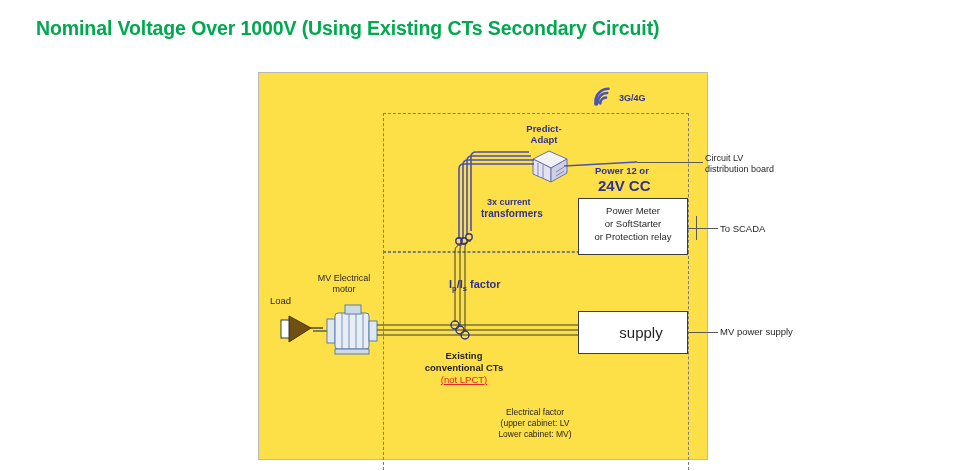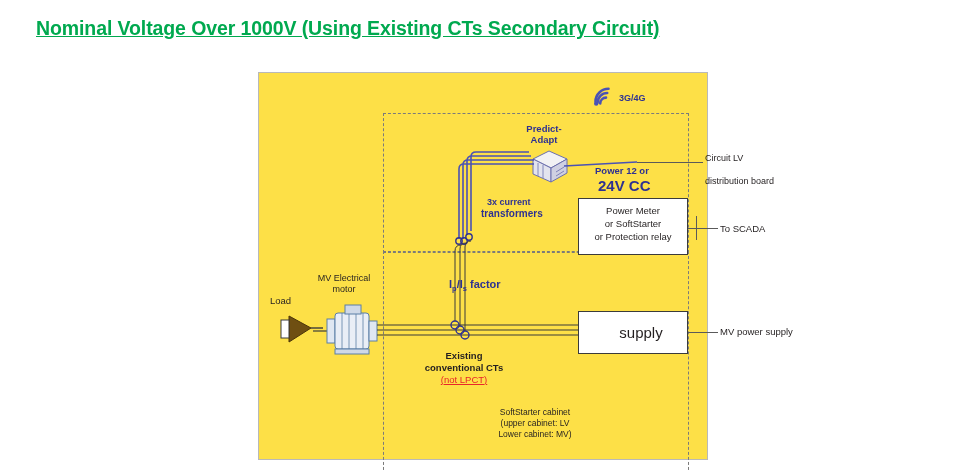--- a/index.html
+++ b/index.html
@@ -16,21 +16,20 @@
   }
   #title {
     position: absolute;
     left: 36px;
     top: 17px;
     font-size: 19.5px;
     font-weight: bold;
     color: #00a94f;
     letter-spacing: -0.1px;
     white-space: nowrap;
-    text-decoration: underline;
   }
   #diagram {
     position: absolute;
     left: 258px;
     top: 72px;
     width: 448px;
     height: 386px;
     border: 1px solid #b9b9b9;
     background: #fde047;
   }
@@ -114,21 +113,21 @@
   <div class="box" style="left:319px; top:125px; width:110px; height:57px;"></div>
   <div class="lbl center" style="left:319px; top:132px; width:110px; font-size:9.5px;">Power Meter</div>
   <div class="lbl center" style="left:319px; top:145px; width:110px; font-size:9.5px;">or SoftStarter</div>
   <div class="lbl center" style="left:319px; top:158px; width:110px; font-size:9.5px;">or Protection relay</div>
 
   <div class="box" style="left:319px; top:238px; width:110px; height:43px;"></div>
   <div class="lbl center" style="left:319px; top:251px; width:126px; font-size:15px;">supply</div>
 
   <div class="line thin" style="left:378px; top:89px; width:66px; height:1px;"></div>
   <div class="lbl" style="left:446px; top:80px; font-size:9px;">Circuit LV</div>
-  <div class="lbl" style="left:446px; top:91px; font-size:9px;margin-top:12px;">distribution board</div>
+  <div class="lbl" style="left:446px; top:91px; font-size:9px;">distribution board</div>
 
   <div class="line thin" style="left:429px; top:155px; width:30px; height:1px;"></div>
   <div class="line thin" style="left:437px; top:143px; width:1px; height:24px;"></div>
   <div class="lbl" style="left:461px; top:150px; font-size:9.5px;">To SCADA</div>
 
   <div class="line thin" style="left:429px; top:259px; width:30px; height:1px;"></div>
   <div class="lbl" style="left:461px; top:253px; font-size:9.5px;">MV power supply</div>
 
   <div class="abs" style="left:0; top:0;">
     <svg width="448" height="386" viewBox="0 0 448 386">
@@ -212,17 +211,17 @@
   </div>
 
   <div class="lbl blue" style="left:190px; top:205px; font-size:11px;">
     <span>I</span><sub style="font-size:7.5px;">p</sub><span>/I</span><sub style="font-size:7.5px;">s</sub><span> factor</span>
   </div>
 
   <div class="lbl center" style="left:150px; top:277px; width:110px; font-size:9.5px; font-weight:bold;">Existing</div>
   <div class="lbl center" style="left:150px; top:289px; width:110px; font-size:9.5px; font-weight:bold;">conventional CTs</div>
   <div class="lbl center" style="left:150px; top:301px; width:110px; font-size:9.5px; font-weight:normal; color:#e8262a; text-decoration:underline;">(not LPCT)</div>
 
-  <div class="lbl center" style="left:186px; top:334px; width:180px; font-size:8.5px;">SoftStarter cabinet</div>
+  <div class="lbl center" style="left:186px; top:334px; width:180px; font-size:8.5px;">Electrical factor</div>
   <div class="lbl center" style="left:186px; top:345px; width:180px; font-size:8.5px;">(upper cabinet: LV</div>
   <div class="lbl center" style="left:186px; top:356px; width:180px; font-size:8.5px;">Lower cabinet: MV)</div>
 
 </div>
 
 </body></html>

